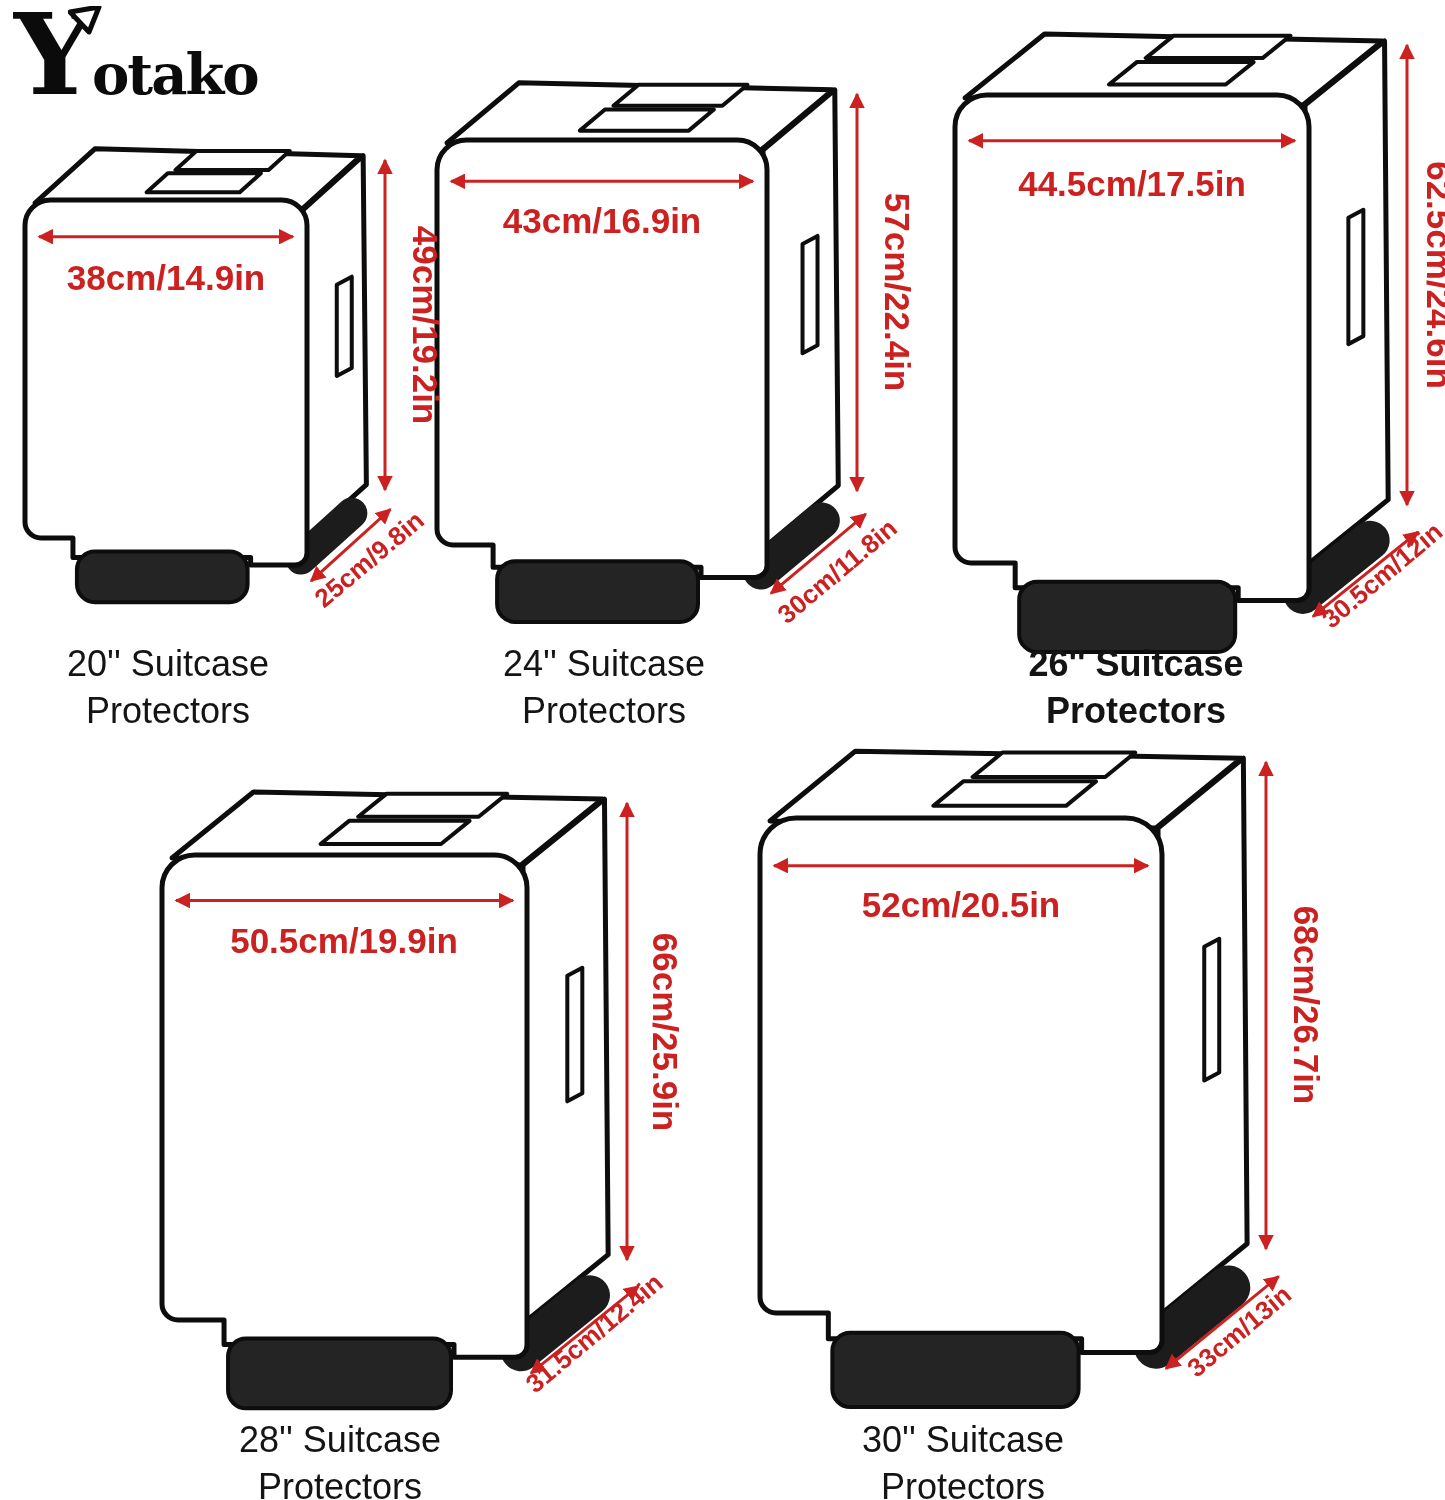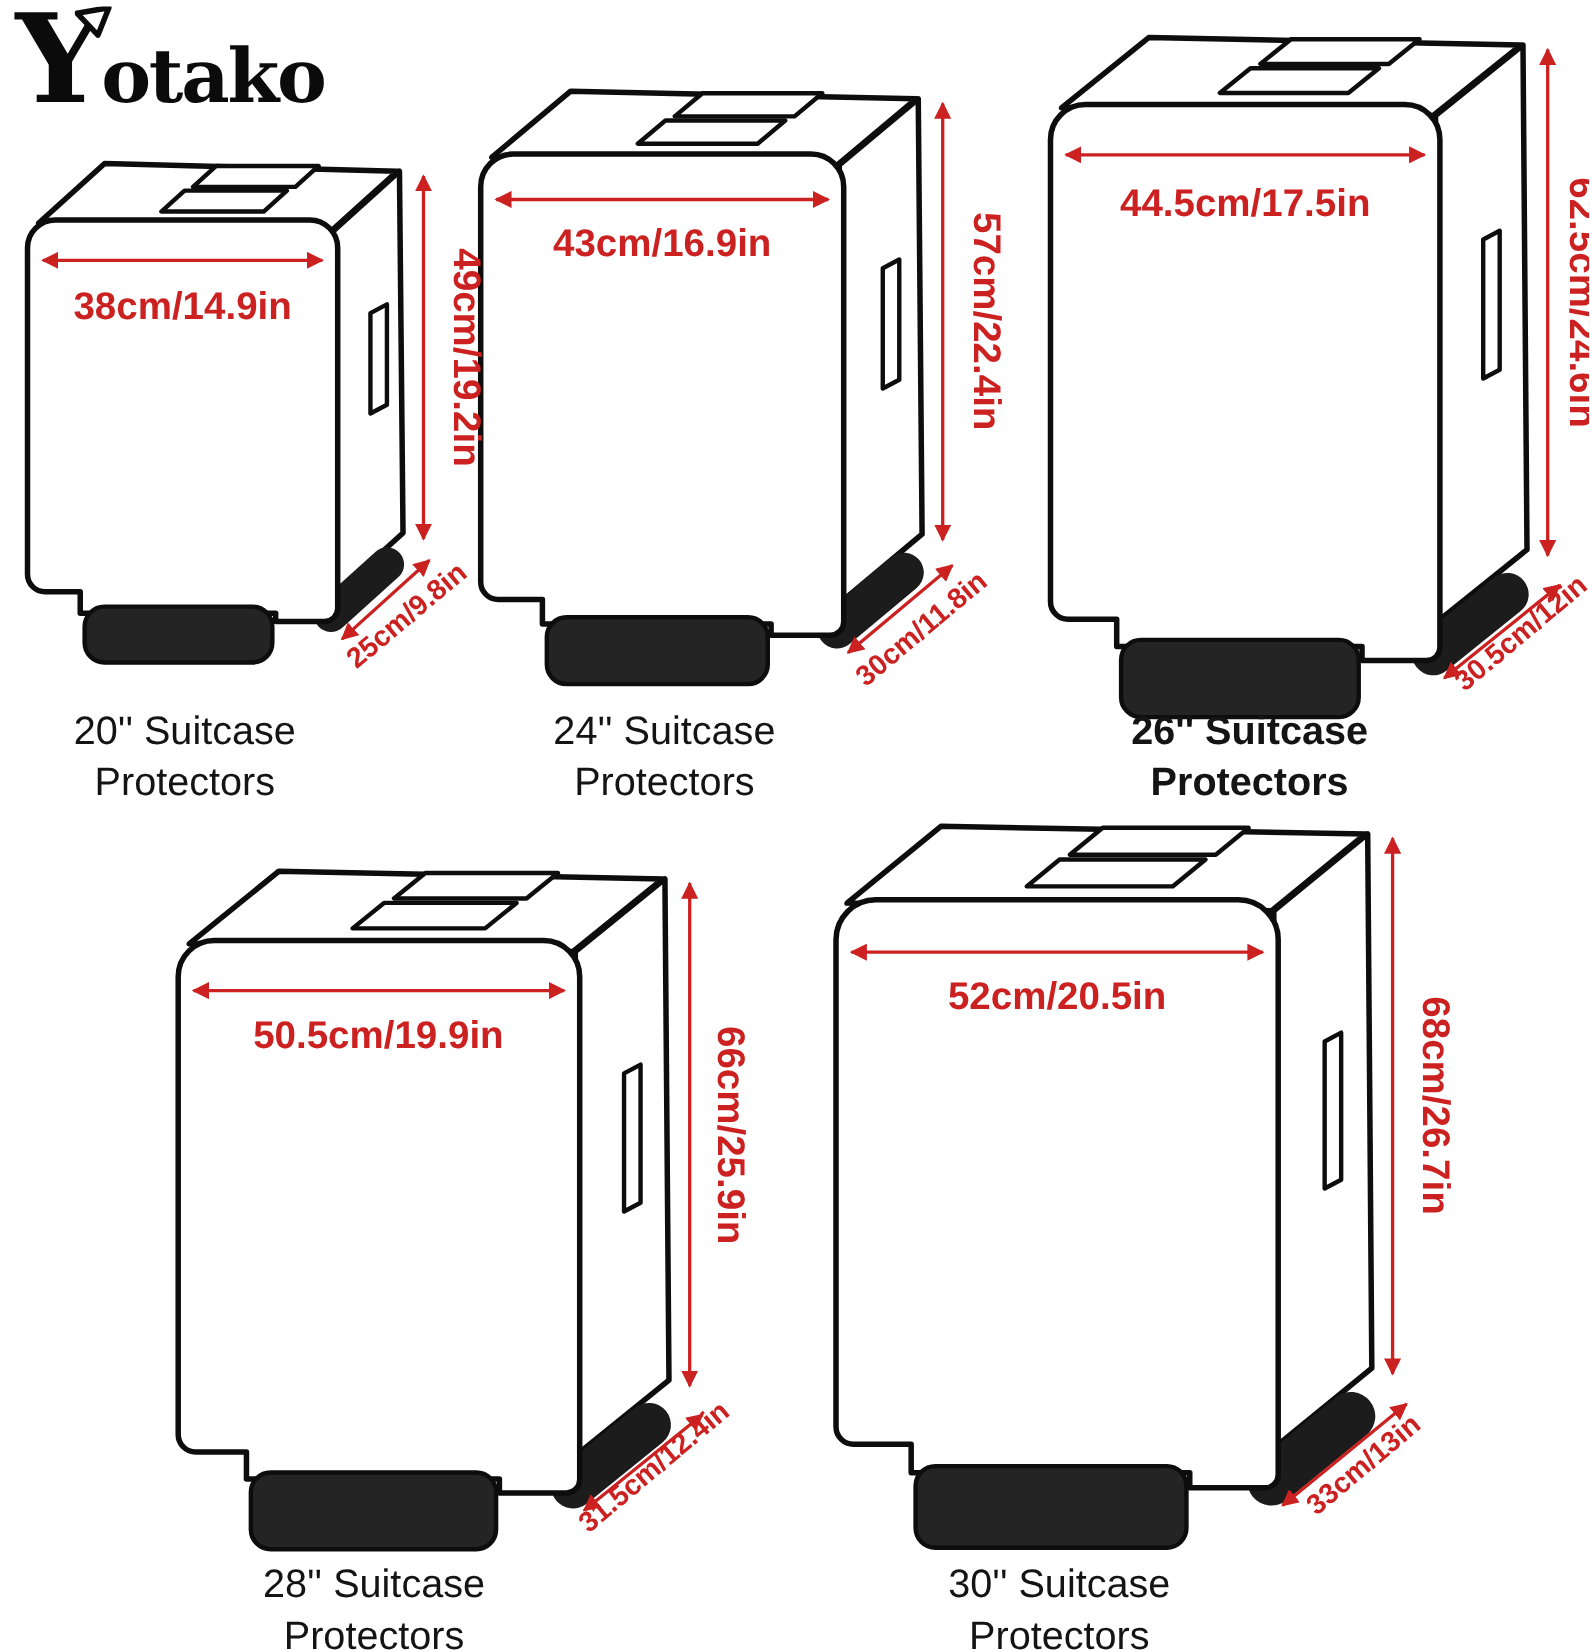--- a/index.html
+++ b/index.html
@@ -6,21 +6,21 @@
   .stage{
     position:relative;width:1445px;height:1500px;background:#ffffff;
     font-family:"Liberation Sans",sans-serif;overflow:hidden;
   }
   .logo{
     position:absolute;left:14px;top:0px;height:120px;line-height:110px;
     font-family:"DejaVu Serif",serif;font-weight:bold;color:#0b0b0b;
     letter-spacing:-2px;white-space:nowrap;
   }
   .logo .y-glyph{font-size:112px;}
-  .logo .rest{font-size:68px;}
+  .logo .rest{font-size:56px;}
   .logo-tri{position:absolute;left:54px;top:6px;}
   svg text{font-family:"Liberation Sans",sans-serif;}
   .dim{fill:#cc2121;font-weight:700;font-size:35px;}
   .dim-small{fill:#cc2121;font-weight:700;font-size:26px;}
   .caption{
     position:absolute;width:340px;text-align:center;color:#141414;
     font-size:36px;line-height:47px;font-weight:400;
   }
   .artsvg{position:absolute;left:0;top:0;}
 </style>

